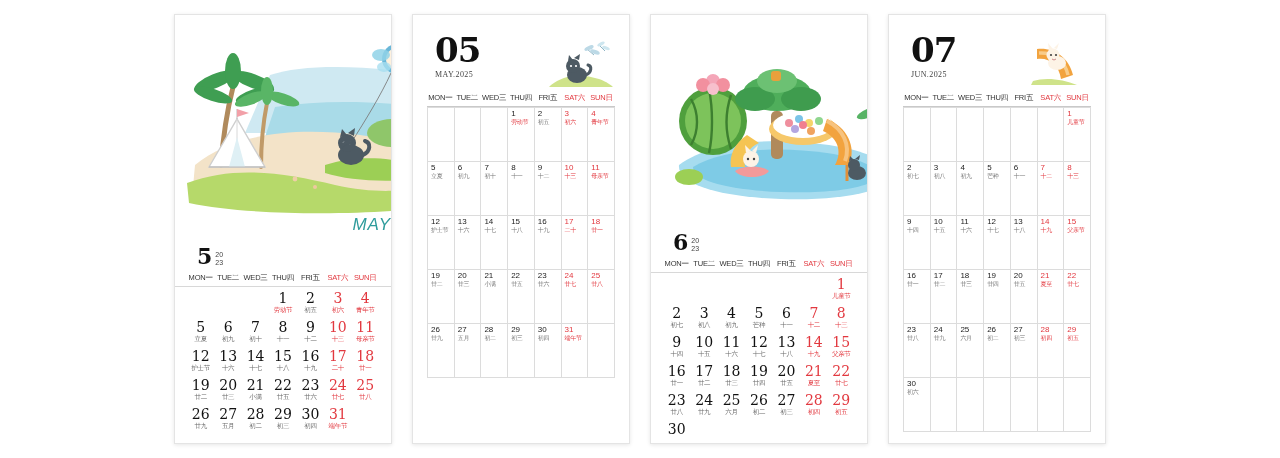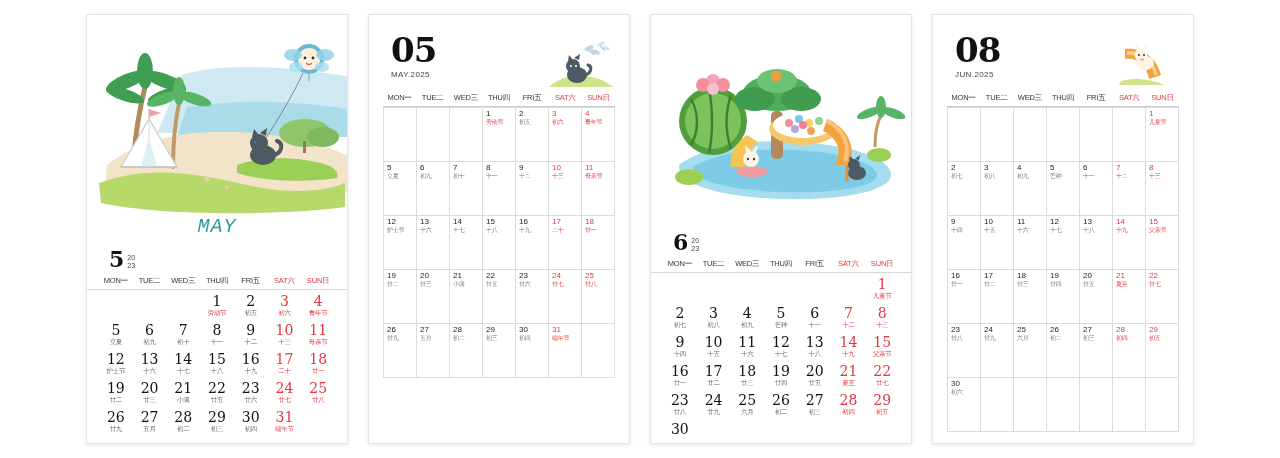--- a/index.html
+++ b/index.html
@@ -14,43 +14,43 @@
     position: relative;
     width: 1280px; height: 458px;
     background: #ffffff;
     display: flex;
     align-items: center;
     justify-content: center;
     gap: 20px;
   }
   .page {
     position: relative;
-    width: 262px;
+    width: 218px;
     height: 430px;
     background: #ffffff;
     border: 1px solid #e4e4e4;
     box-shadow: 0 1px 4px rgba(0,0,0,0.10);
     overflow: hidden;
   }
 
   
   .art {
     position: relative;
     width: 100%;
     height: 206px;
     overflow: hidden;
   }
   .art svg { display: block; }
 
   
   .script-name {
-    text-align: center;
-    font-family: Liberation Mono, monospace;
+    text-align: right;
+    font-family: Liberation Sans, sans-serif;
     font-style: italic;
-    font-size: 20px;
+    font-size: 17px;
     color: #2f9c9c;
     letter-spacing: 1px;
     margin-top: -6px;
   }
 
   
   .cover-head {
     display: flex;
     align-items: flex-end;
     padding: 10px 0 2px 22px;
@@ -124,20 +124,21 @@
     font-size: 34px;
     color: #111;
     line-height: 1;
     letter-spacing: -1px;
   }
   .big-head .sub {
     font-size: 8px;
     color: #444;
     letter-spacing: 0.4px;
     margin-top: 3px;
+    font-family: Liberation Serif, serif;
   }
   .big-wk {
     display: grid;
     grid-template-columns: repeat(7, 1fr);
     margin: 14px 14px 0 14px;
     border-bottom: 1px solid #c9c9c9;
     padding-bottom: 3px;
   }
   .big-wk span {
     font-size: 7.5px;
@@ -871,21 +872,21 @@
         </div>
         <div class="cell">
           <div class="d"></div>
           <div class="l"></div>
         </div>
       </div>
   </div>
 
   <div class="page">
     <div class="big-head">
-      <div class="num">08</div>
+      <div class="num">07</div>
       <div class="sub">JUN.2025</div>
     </div>
 
     <div class="corner-art">
       <svg width="68" height="48" viewBox="0 0 68 48">
         <path d="M14,8 C30,6 46,16 50,34 L38,38 C36,24 26,16 14,18 Z" fill="#f2a33e"></path>
         <path d="M16,12 C30,11 42,20 45,34" stroke="#f8cc8a" stroke-width="3.5" fill="none"></path>
         <g>
           <ellipse cx="34" cy="22" rx="9" ry="7" fill="#fdf3e6"></ellipse>
           <circle cx="30" cy="14" r="6.5" fill="#fdf3e6"></circle>

